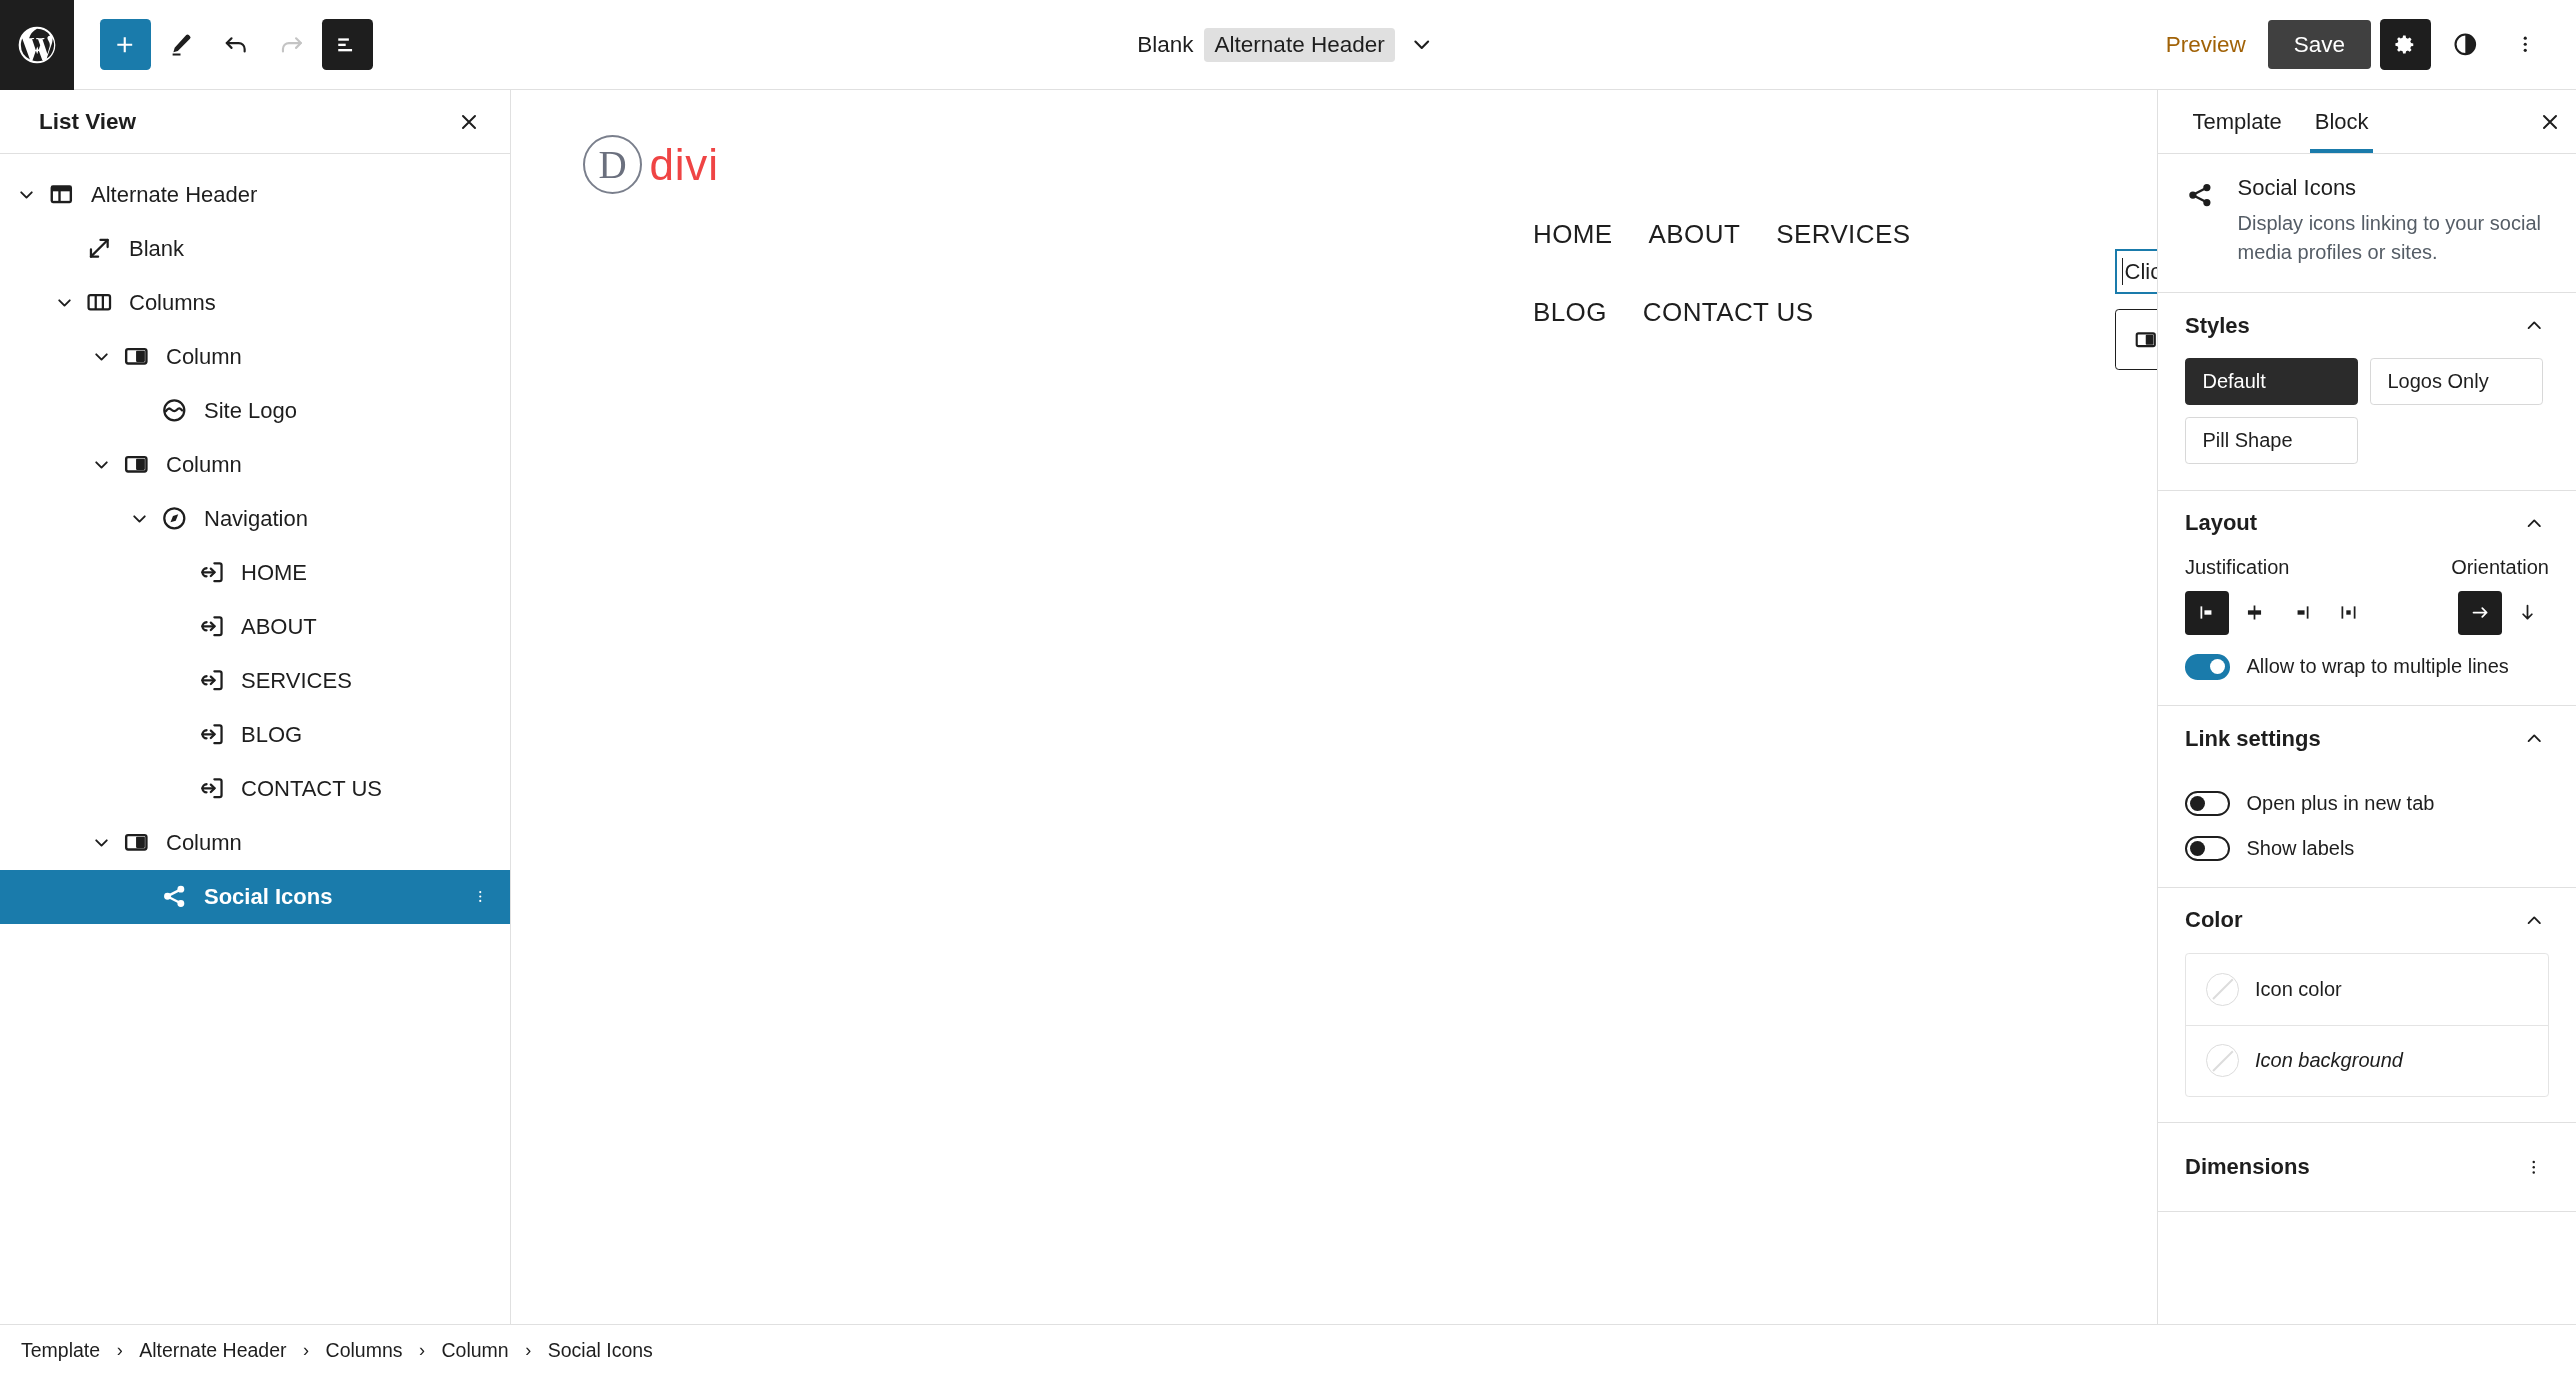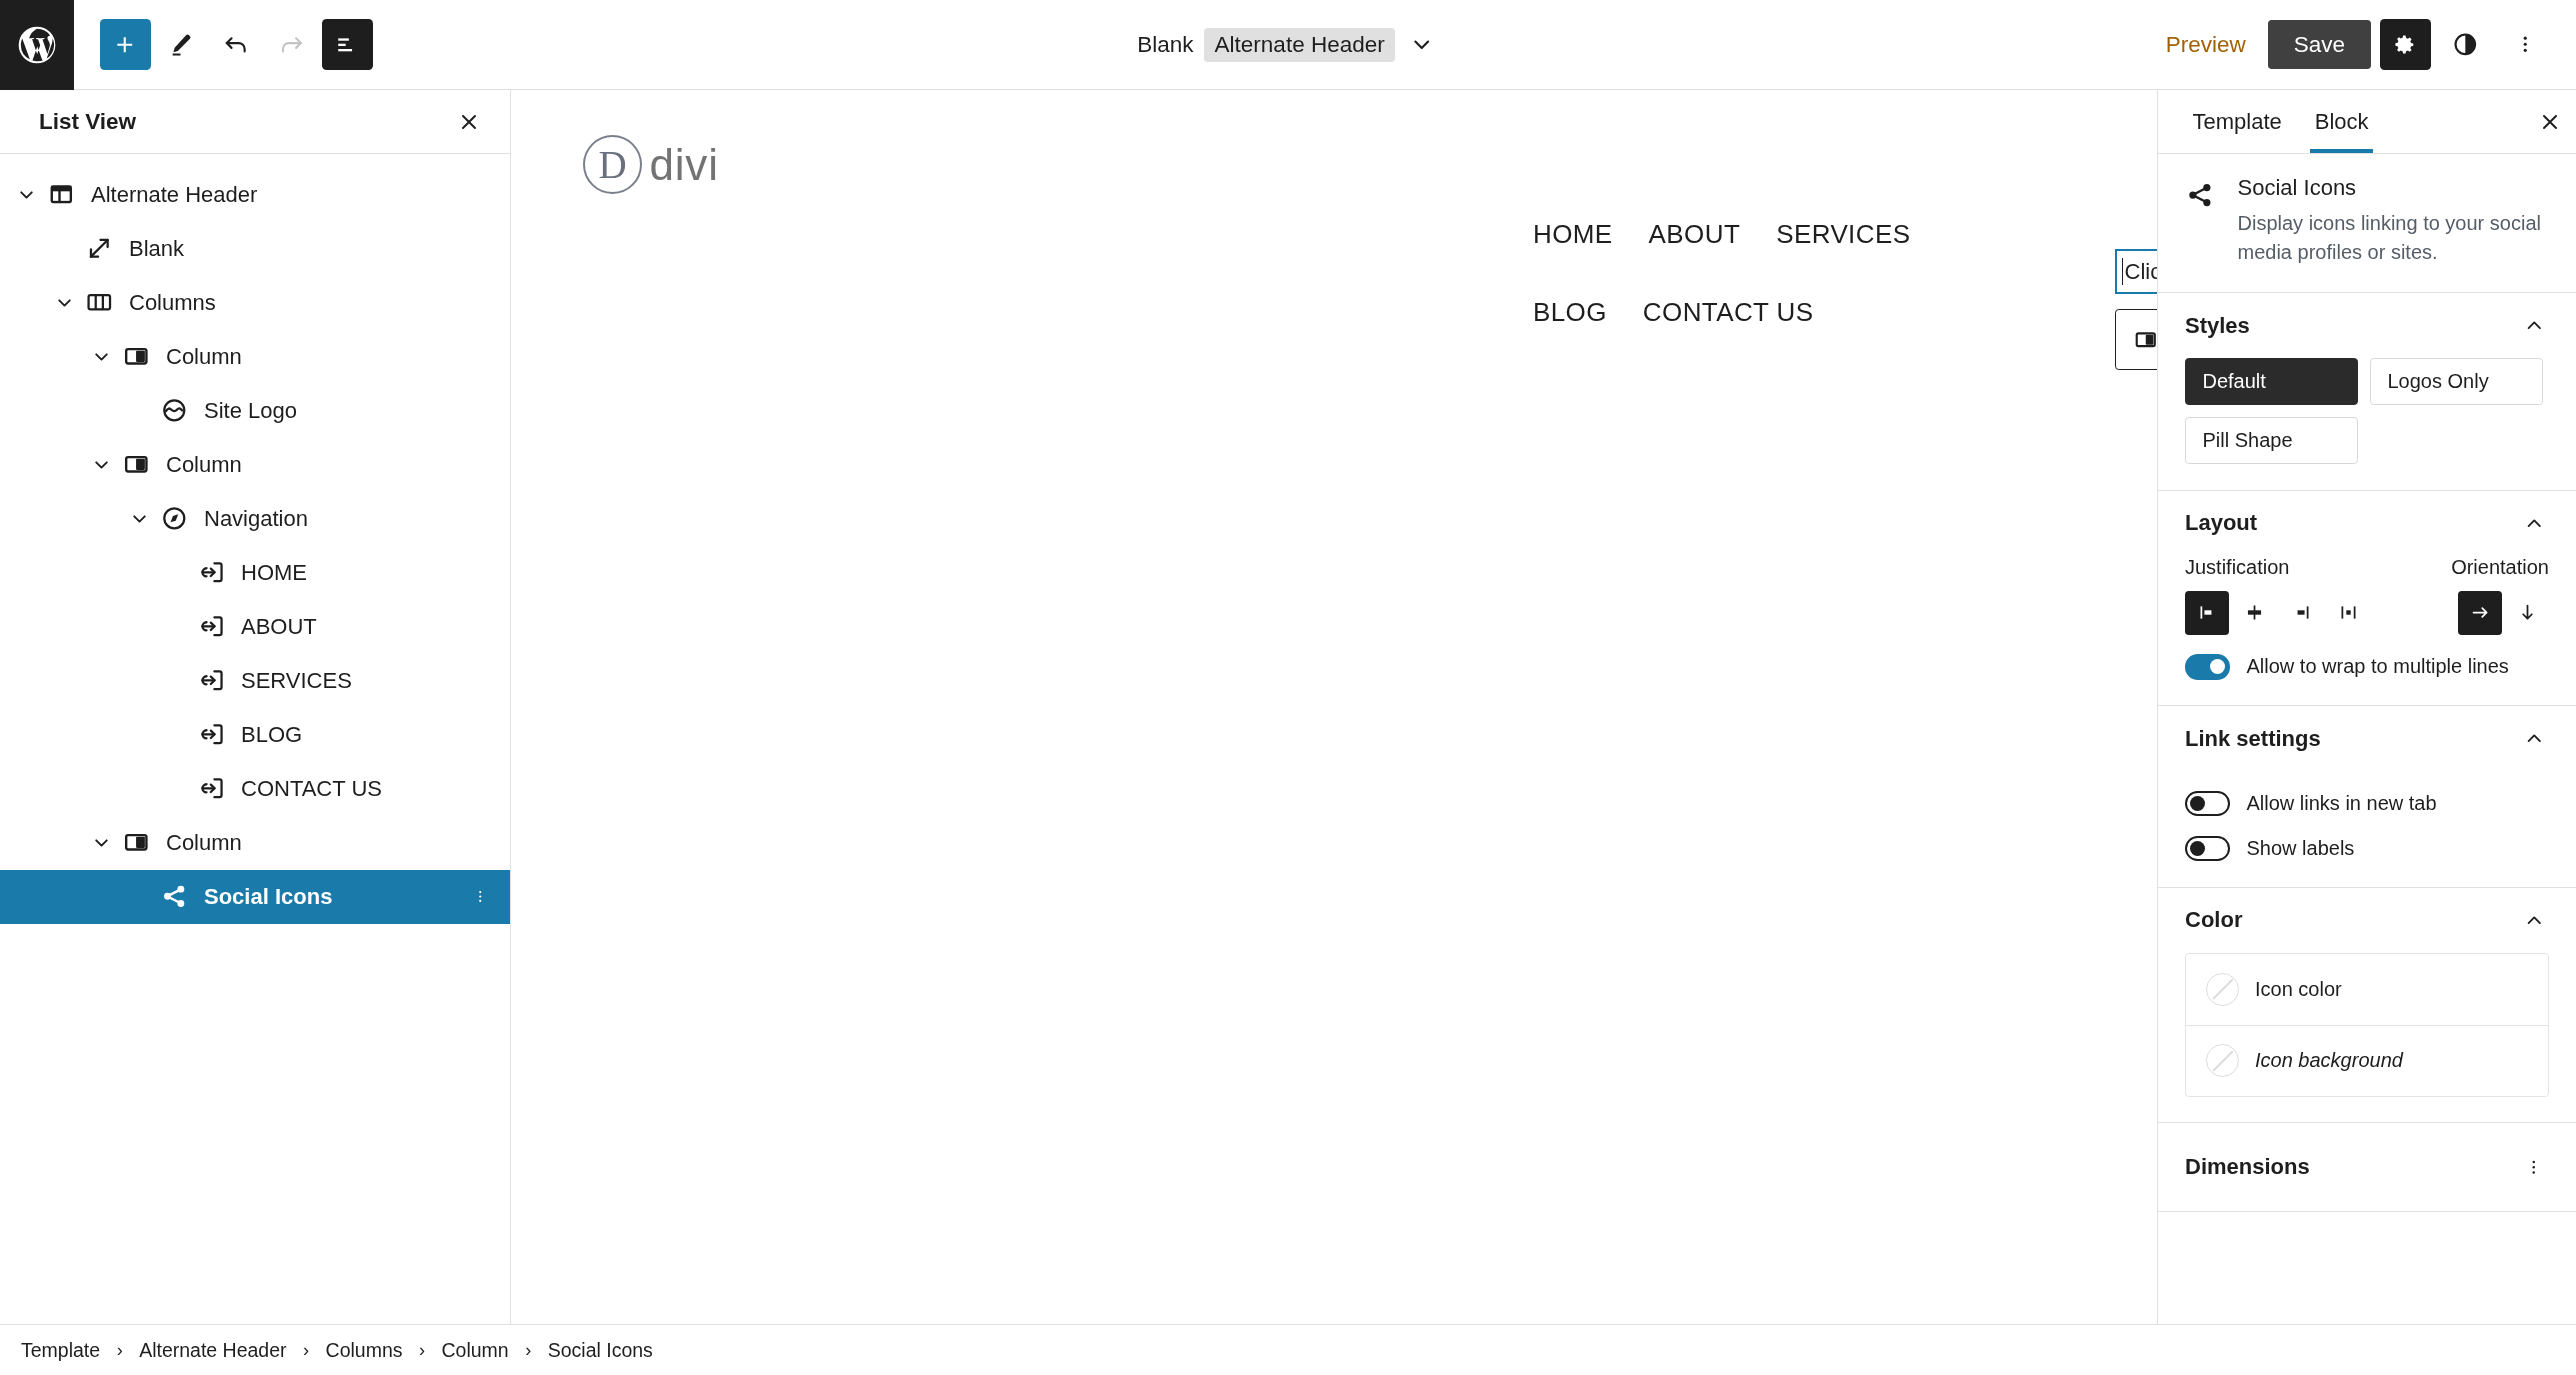--- a/index.html
+++ b/index.html
@@ -122,21 +122,21 @@
 
   .divi-logo {
     position: absolute; left: 72px; top: 45px;
     display: flex; align-items: center; gap: 7.5px;
   }
   .divi-circle {
     width: 59px; height: 59px; border: 2.3px solid #7a7f8c; border-radius: 50%;
     display: flex; align-items: center; justify-content: center;
   }
   .divi-d { font-family: "Liberation Serif", serif; font-size: 39px; color: #6b707e; line-height: 1; }
-  .divi-word { font-size: 44px; color: #737373; font-weight: 300; letter-spacing: 0.8px; }
+  .divi-word { font-size: 44px; color: #ef4444; font-weight: 300; letter-spacing: 0.8px; }
 
   .nav-menu {
     position: absolute; left: 1022px; top: 105px;
     width: 466px;
     display: flex; flex-wrap: wrap; gap: 0 36px;
   }
   .nav-item {
     font-size: 26px; color: #1e1e1e; letter-spacing: 0.4px;
     line-height: 78px; cursor: pointer; white-space: nowrap;
   }
@@ -726,21 +726,21 @@
             <span class="panel-chev">
               <svg width="22.5" height="22.5" viewBox="0 0 24 24" fill="none" stroke="#1e1e1e" stroke-width="2" stroke-linecap="round" stroke-linejoin="round">
                   <path d="M6 15l6-6 6 6"></path>
                 </svg>
             </span>
           </div>
           <div class="toggle-row">
             <span class="switch">
                 <span class="knob"></span>
               </span>
-            <span class="toggle-label">Allow links in new tab</span>
+            <span class="toggle-label">Open plus in new tab</span>
           </div>
           <div class="toggle-row">
             <span class="switch">
                 <span class="knob"></span>
               </span>
             <span class="toggle-label">Show labels</span>
           </div>
         </section>
 
         <section class="panel">

